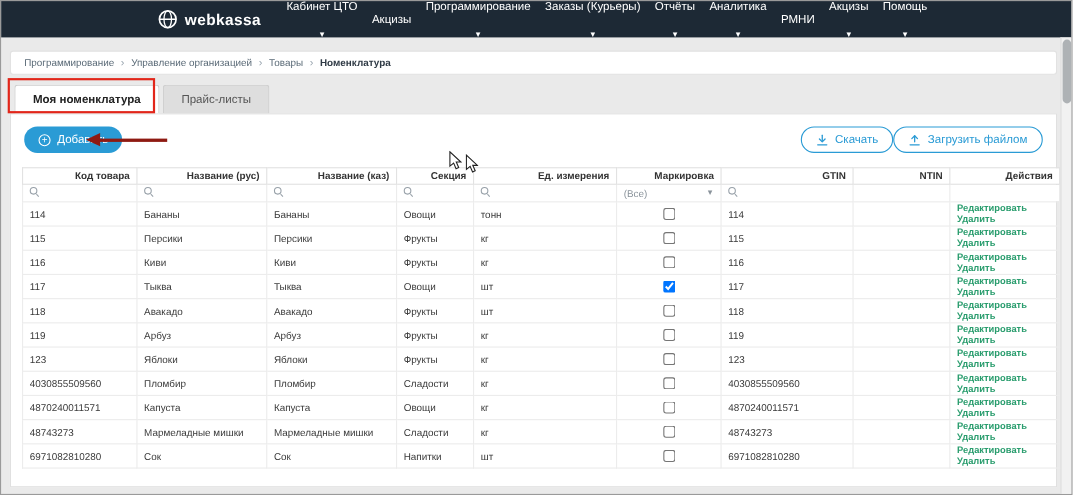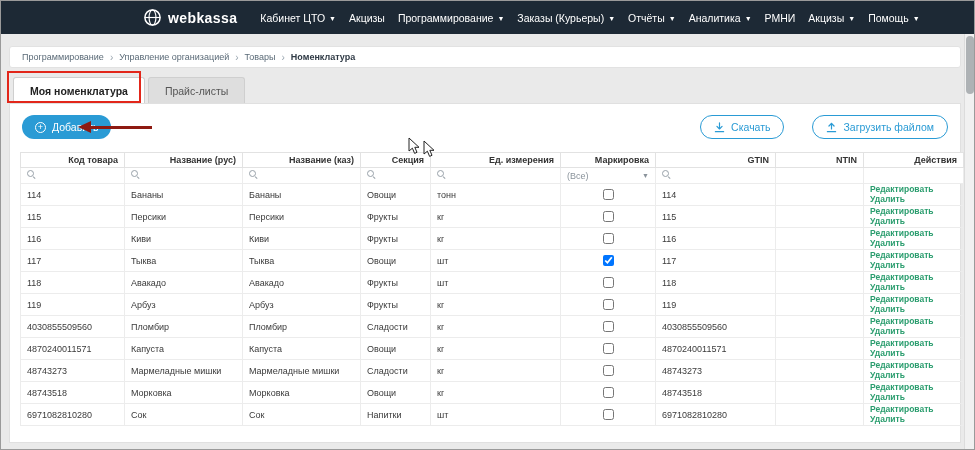--- a/index.html
+++ b/index.html
@@ -6,22 +6,22 @@
   body { margin:0; background:#fff; font-family:"Liberation Sans","DejaVu Sans",sans-serif; }
 
   .screen { position:relative; width:975px; height:450px; background:#eaeaea;
             border:1px solid #9a9a9a; overflow:hidden; }
 
   
   .topbar { position:absolute; top:0; left:0; right:0; height:33px; background:#1d2935;
             display:flex; align-items:center; padding-left:142px; gap:13px; }
   .brand { display:flex; align-items:center; gap:6px; color:#fff; margin-right:10px; }
   .brand-text { font-size:14px; font-weight:bold; letter-spacing:.4px; }
-  .nav-item { color:#fff; font-size:10.5px; display:flex; align-items:center; gap:4px;
-              cursor:pointer; white-space:nowrap; }
+  .nav-item { color:#fff; font-size:10.5px; display:flex; align-items:center; gap:16px;
+              cursor:pointer; white-space:nowrap;flex-direction:column; }
   .nav-caret { font-size:7px; line-height:7px; color:#fff; margin-top:1px; }
 
   
   .breadcrumb-bar { position:absolute; left:8px; right:13px; top:45px; height:22px; background:#fff;
                     border:1px solid #e2e2e2; border-radius:3px; display:flex; align-items:center;
                     padding:0 12px; gap:6px; font-size:9px; color:#5a6a77; }
   .bc-sep { color:#9aa6b0; font-size:10px; }
   .bc-item { cursor:pointer; }
   .bc-item.last { font-weight:bold; color:#2f3a45; cursor:default; }
 
@@ -36,21 +36,21 @@
   .panel { position:absolute; left:8px; right:13px; top:102px; bottom:6px; background:#fff;
            border:1px solid #e0e0e0; }
   .toolbar { position:absolute; left:12px; right:12px; top:10px; height:26px;
              display:flex; align-items:center; }
   .btn-add { background:#2a9bd5; color:#fff; border:none; border-radius:13px; height:24px;
              padding:0 13px; font-size:10.5px; display:inline-flex; align-items:center; gap:6px;
              cursor:pointer; }
   .plus-circle { width:11px; height:11px; border:1px solid #fff; border-radius:50%;
                  display:inline-flex; align-items:center; justify-content:center;
                  font-size:9px; line-height:9px; }
-  .right-btns { margin-left:auto; display:flex; gap:28px; }
+  .right-btns { margin-left:auto; display:flex; gap:0; }
   .btn-outline { background:#fff; color:#2a9bd5; border:1px solid #2a9bd5; border-radius:13px;
                  height:24px; padding:0 13px; font-size:10.5px; display:inline-flex;
                  align-items:center; gap:6px; cursor:pointer; }
 
   
   .grid { position:absolute; left:10px; right:10px; top:48px; border-collapse:collapse;
           table-layout:fixed; width:calc(100% - 20px); }
   .grid th { height:15px; padding:0 6px; font-size:9px; font-weight:bold; color:#333;
              text-align:right; border:1px solid #e2e2e2; background:#fff; overflow:hidden;
              white-space:nowrap; }
@@ -312,20 +312,36 @@
               <input type="checkbox" style="">
             </td>
             <td>119</td>
             <td></td>
             <td>
               <a class="action-link">Редактировать</a>
               <a class="action-link">Удалить</a>
             </td>
           </tr>
           <tr>
+            <td>123</td>
+            <td>Яблоки</td>
+            <td>Яблоки</td>
+            <td>Фрукты</td>
+            <td>кг</td>
+            <td class="c-center">
+              <input type="checkbox" style="">
+            </td>
+            <td>123</td>
+            <td></td>
+            <td>
+              <a class="action-link">Редактировать</a>
+              <a class="action-link">Удалить</a>
+            </td>
+          </tr>
+          <tr>
             <td>4030855509560</td>
             <td>Пломбир</td>
             <td>Пломбир</td>
             <td>Сладости</td>
             <td>кг</td>
             <td class="c-center">
               <input type="checkbox" style="">
             </td>
             <td>4030855509560</td>
             <td></td>
@@ -353,36 +369,20 @@
           <tr>
             <td>48743273</td>
             <td>Мармеладные мишки</td>
             <td>Мармеладные мишки</td>
             <td>Сладости</td>
             <td>кг</td>
             <td class="c-center">
               <input type="checkbox" style="">
             </td>
             <td>48743273</td>
-            <td></td>
-            <td>
-              <a class="action-link">Редактировать</a>
-              <a class="action-link">Удалить</a>
-            </td>
-          </tr>
-          <tr>
-            <td>48743518</td>
-            <td>Морковка</td>
-            <td>Морковка</td>
-            <td>Овощи</td>
-            <td>кг</td>
-            <td class="c-center">
-              <input type="checkbox" style="">
-            </td>
-            <td>48743518</td>
             <td></td>
             <td>
               <a class="action-link">Редактировать</a>
               <a class="action-link">Удалить</a>
             </td>
           </tr>
           <tr>
             <td>6971082810280</td>
             <td>Сок</td>
             <td>Сок</td>

